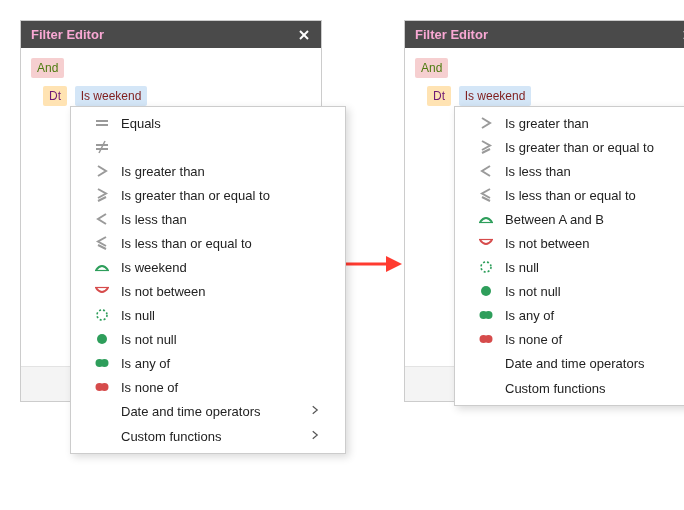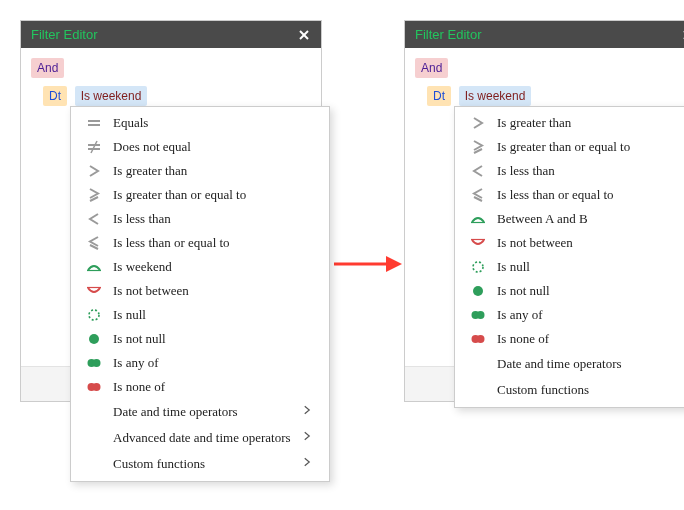--- a/index.html
+++ b/index.html
@@ -21,26 +21,26 @@
   }
   .panel {
     position: absolute;
     width: 300px;
     border: 1px solid #ccc;
     background: #fff;
     box-shadow: 0 0 0 rgba(0,0,0,0);
   }
   .panel-header {
     background: #4a4a4a;
-    color: #22c55e;
+    color: #f9a8d4;
     display: flex;
     align-items: center;
     justify-content: space-between;
     padding: 6px 10px;
-    font-weight: 400;
+    font-weight: 700;
     font-size: 13px;
   }
   .close-x {
     width: 14px; height: 14px;
     display: inline-flex; align-items: center; justify-content: center;
     cursor: pointer;
   }
   .close-x svg { width: 12px; height: 12px; }
   .panel-body {
     padding: 8px 8px 40px 8px;
@@ -48,22 +48,22 @@
     position: relative;
   }
   .pill {
     display: inline-block;
     padding: 2px 6px;
     border-radius: 2px;
     font-size: 12px;
     line-height: 16px;
     margin: 2px;
   }
-  .pill-and { background: #f6cfd0; color: #4c1d95; }
-  .pill-dt  { background: #ffe3b3; color: #1d4ed8; }
+  .pill-and { background: #f6cfd0; color: #4d7c0f; }
+  .pill-dt  { background: #ffe3b3; color: #701a75; }
   .pill-cond{ background: #d4e6f7; color: #7f1d1d; }
   .row-indent { margin-left: 12px; margin-top: 4px; }
   .panel-footer {
     position: absolute;
     left: 0; right: 0; bottom: 0;
     border-top: 1px solid #e3e3e3;
     background: #f4f4f4;
     padding: 6px 8px;
     display: flex;
     justify-content: flex-end;
@@ -75,24 +75,23 @@
     padding: 3px 14px;
     font-size: 12px;
     cursor: pointer;
   }
 
   .menu {
     position: absolute;
     background: #fff;
     border: 1px solid #ccc;
     box-shadow: 3px 3px 8px rgba(0,0,0,0.15);
-    padding: 4px 4px;
+    padding: 4px 12px;
     min-width: 250px;
     z-index: 20;
-    font-family: Liberation Serif, serif;
   }
   .menu-item {
     display: flex;
     align-items: center;
     padding: 4px 12px 4px 10px;
     gap: 10px;
     cursor: pointer;
     white-space: nowrap;
   }
   .menu-ico {
@@ -206,21 +205,20 @@
           </svg>
         </span>
         <span class="menu-label">Equals</span>
       </div>
       <div class="menu-item">
         <span class="menu-ico">
           <svg viewBox="0 0 16 16">
             <use href="#ico-not-equal"></use>
           </svg>
         </span>
-        <span class="menu-label">Does not equal</span>
       </div>
       <div class="menu-item">
         <span class="menu-ico">
           <svg viewBox="0 0 16 16">
             <use href="#ico-greater"></use>
           </svg>
         </span>
         <span class="menu-label">Is greater than</span>
       </div>
       <div class="menu-item">
@@ -291,27 +289,20 @@
         <span class="menu-ico">
           <svg viewBox="0 0 16 16">
             <use href="#ico-none-of"></use>
           </svg>
         </span>
         <span class="menu-label">Is none of</span>
       </div>
       <div class="menu-item">
         <span class="menu-ico"></span>
         <span class="menu-label">Date and time operators</span>
-        <span class="submenu-caret"><svg width="12" height="14" viewBox="0 0 16 16">
-            <use href="#ico-caret"></use>
-          </svg></span>
-      </div>
-      <div class="menu-item">
-        <span class="menu-ico"></span>
-        <span class="menu-label">Advanced date and time operators</span>
         <span class="submenu-caret"><svg width="12" height="14" viewBox="0 0 16 16">
             <use href="#ico-caret"></use>
           </svg></span>
       </div>
       <div class="menu-item">
         <span class="menu-ico"></span>
         <span class="menu-label">Custom functions</span>
         <span class="submenu-caret"><svg width="12" height="14" viewBox="0 0 16 16">
             <use href="#ico-caret"></use>
           </svg></span>

